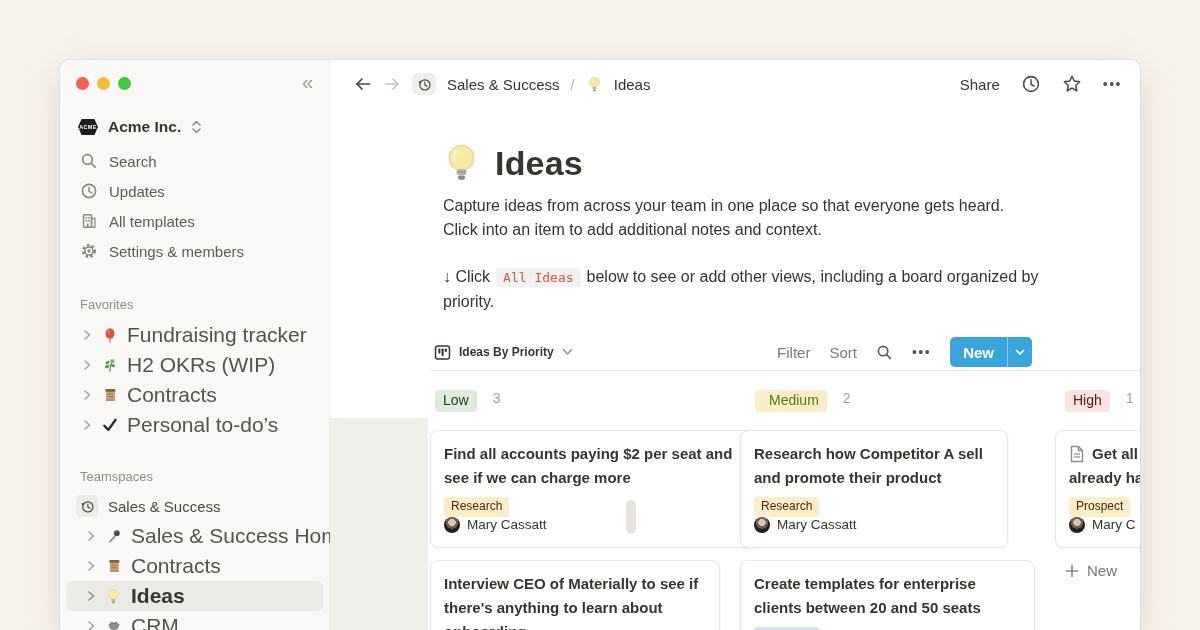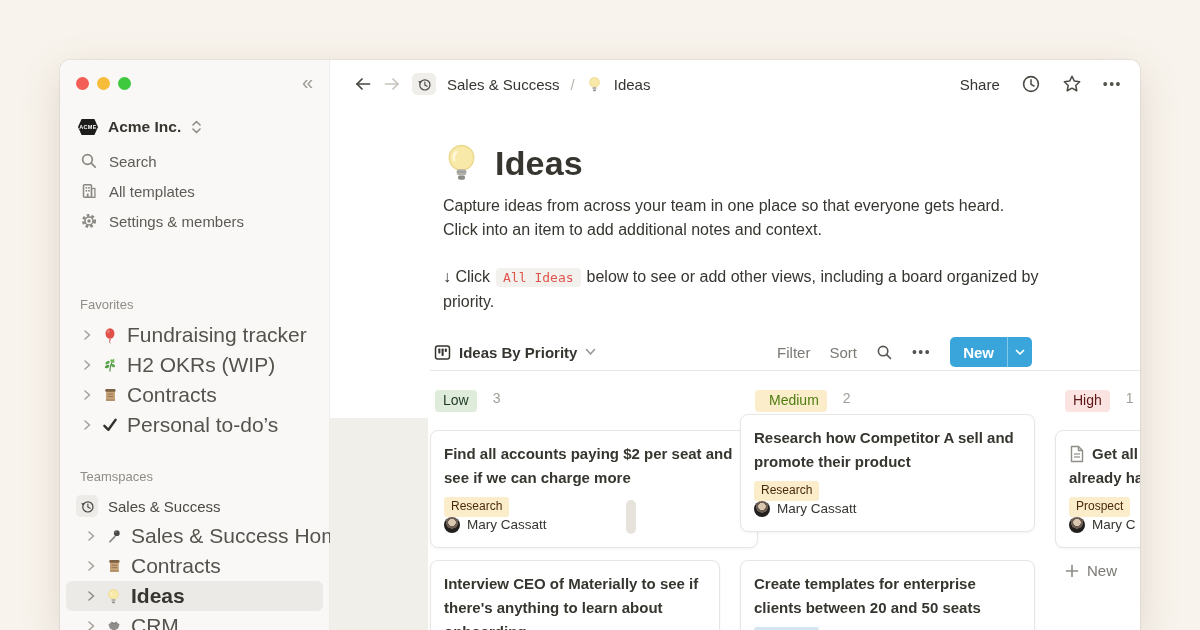--- a/index.html
+++ b/index.html
@@ -49,21 +49,21 @@
   
   .titlerow{position:absolute;left:113px;top:82px;display:flex;align-items:center;gap:15px;}
   .ptitle{font-size:34px;font-weight:700;color:#37352f;letter-spacing:.2px;}
   .desc{position:absolute;left:113px;top:134px;width:605px;font-size:16px;line-height:23.5px;color:#37352f;}
   .callout{position:absolute;left:113px;top:205px;width:605px;font-size:16px;line-height:24px;color:#37352f;}
   .codechip{font-family:"DejaVu Sans Mono","Liberation Mono",monospace;font-size:13px;color:#e0554c;
             background:#f3f1ed;border-radius:4px;padding:2px 7px;margin:0 6px;}
   
   .vtoolbar{position:absolute;left:104px;top:276px;width:598px;height:32px;display:flex;align-items:center;justify-content:space-between;}
   .vleft{display:flex;align-items:center;gap:8px;}
-  .vname{font-size:15px;font-weight:700;color:#37352f;}
+  .vname{font-size:12px;font-weight:700;color:#37352f;}
   .vright{display:flex;align-items:center;gap:19px;}
   .vtxt{font-size:15px;color:#7b7973;}
   .newbtn{display:flex;align-items:stretch;height:30px;border-radius:5px;overflow:hidden;background:#3aa5db;color:#fff;}
   .newbtn .nlabel{display:flex;align-items:center;padding:0 13px;font-size:15px;font-weight:700;}
   .newbtn .narrow{display:flex;align-items:center;padding:0 7px;border-left:1px solid rgba(255,255,255,.38);}
   .hdivider{position:absolute;left:100px;right:0;top:310px;height:1px;background:#e9e7e3;}
   
   .graystrip{position:absolute;left:0;top:358px;bottom:0;width:98px;background:#f1efe9;}
   .colhead{position:absolute;top:330px;height:28px;display:flex;align-items:flex-start;gap:16px;}
   .pill{font-size:14px;font-weight:500;padding:2px 8px;border-radius:4px;line-height:1.25;}
@@ -116,20 +116,29 @@
               <svg width="18" height="18" viewBox="0 0 18 18">
                 <circle cx="7.5" cy="7.5" r="4.8" fill="none" stroke="#8a8881" stroke-width="1.7"></circle>
                 <line x1="11.2" y1="11.2" x2="15.2" y2="15.2" stroke="#8a8881" stroke-width="1.7" stroke-linecap="round"></line>
               </svg>
             </span>
           <span class="lbl">Search</span>
         </div>
         <div class="mrow">
           <span class="chev">
               <svg width="18" height="18" viewBox="0 0 18 18">
+                <circle cx="9" cy="9" r="6.6" fill="none" stroke="#8a8881" stroke-width="1.6"></circle>
+                <polyline points="9,5.4 9,9.3 11.8,10.8" fill="none" stroke="#8a8881" stroke-width="1.5" stroke-linecap="round"></polyline>
+              </svg>
+            </span>
+          <span class="lbl">Updates</span>
+        </div>
+        <div class="mrow">
+          <span class="chev">
+              <svg width="18" height="18" viewBox="0 0 18 18">
                 <rect x="3.5" y="2.8" width="8" height="12.5" rx="1" fill="none" stroke="#8a8881" stroke-width="1.5"></rect>
                 <rect x="11.5" y="6.5" width="3.4" height="8.8" fill="none" stroke="#8a8881" stroke-width="1.3"></rect>
                 <rect x="5.6" y="5" width="1.6" height="1.6" fill="#8a8881"></rect>
                 <rect x="8.2" y="5" width="1.6" height="1.6" fill="#8a8881"></rect>
                 <rect x="5.6" y="8" width="1.6" height="1.6" fill="#8a8881"></rect>
                 <rect x="8.2" y="8" width="1.6" height="1.6" fill="#8a8881"></rect>
                 <rect x="6.8" y="11.6" width="1.8" height="3.4" fill="#8a8881"></rect>
               </svg>
             </span>
           <span class="lbl">All templates</span>
@@ -421,21 +430,21 @@
         <div class="person">
           <span class="avatar"></span>
           <span class="pname">Mary Cassatt</span>
         </div>
       </div>
 
       <div class="card" style="left:100px;top:500px;width:290px;height:120px">
         <div class="ctitle">Interview CEO of Materially to see if there's anything to learn about onboarding</div>
       </div>
 
-      <div class="card" style="left:410px;top:354px;width:295px;min-height:118px">
+      <div class="card" style="left:410px;top:370px;width:268px;min-height:118px">
         <div class="ctitle">Research how Competitor A sell and promote their product</div>
         <span class="tag tan">Research</span>
         <div class="person">
           <span class="avatar"></span>
           <span class="pname">Mary Cassatt</span>
         </div>
       </div>
 
       <div class="card" style="left:410px;top:500px;width:295px;height:120px">
         <div class="ctitle">Create templates for enterprise clients between 20 and 50 seats</div>

